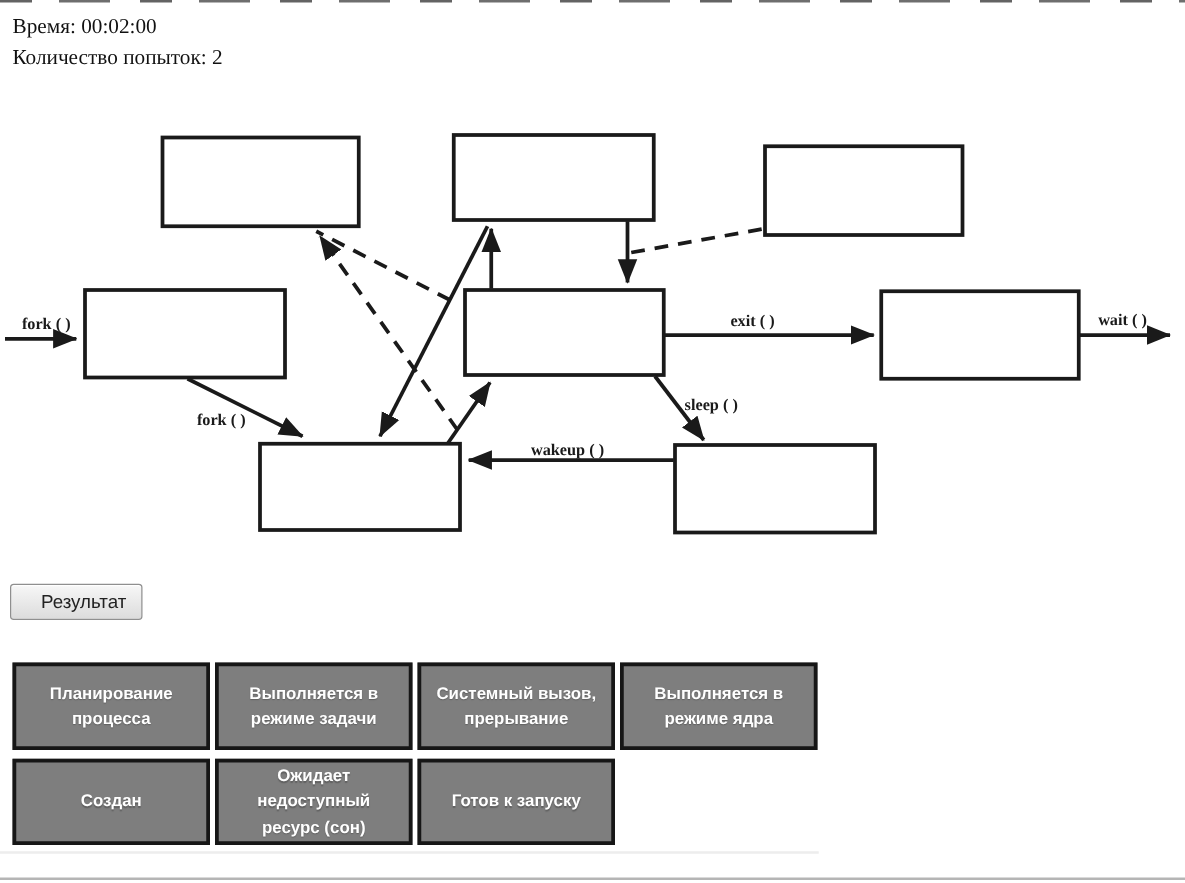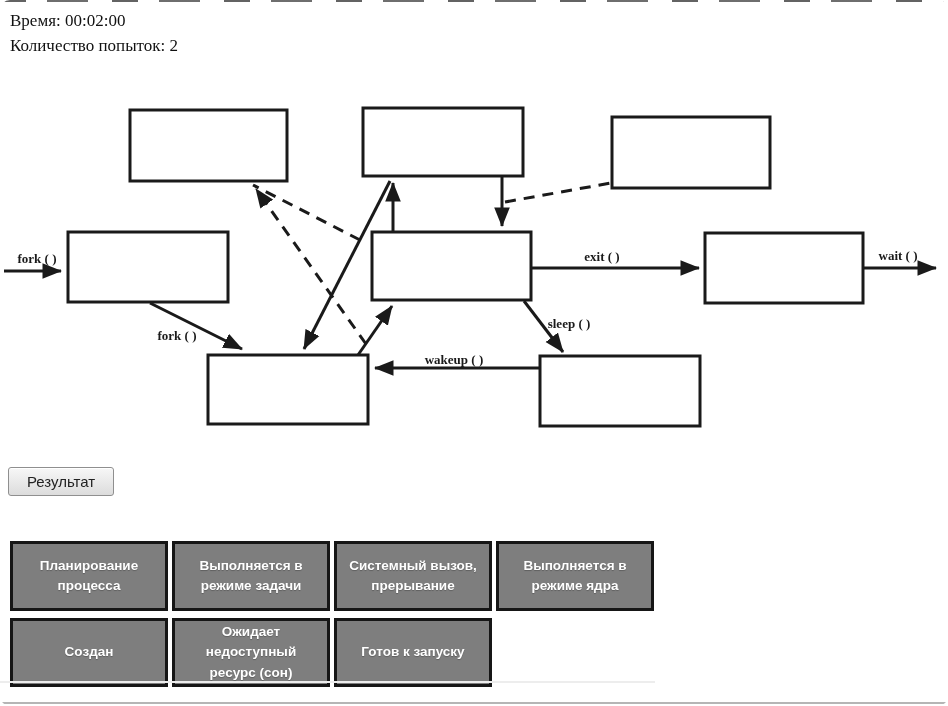--- a/index.html
+++ b/index.html
@@ -1,47 +1,46 @@
 <!DOCTYPE html>
 <html><head>
 <meta charset="utf-8">
 <style>
   html,body{margin:0;padding:0;background:#fff;}
   .screen{
     position:relative;width:948px;height:706px;background:#ffffff;
-    overflow:hidden;font-family:"Liberation Sans",sans-serif;border-radius:10px;
+    overflow:hidden;font-family:"Liberation Sans",sans-serif;
   }
   .top-artifact{
     position:absolute;top:0;left:0;width:948px;height:2px;
     background:repeating-linear-gradient(90deg,#3c3c3c 0 26px,transparent 26px 47px,#4a4a4a 47px 88px,transparent 88px 112px);
     opacity:.8;
   }
   .header{
     position:absolute;top:8px;left:10px;
     font-family:"Liberation Serif",serif;
     font-size:17px;line-height:25px;color:#111;
   }
   .diagram-svg{position:absolute;top:0;left:0;}
   .result-btn{
     position:absolute;top:467px;left:8px;
     min-width:106px;height:29px;
     background:linear-gradient(#f7f7f7,#dcdcdc);
     border:1px solid #8f8f8f;border-radius:3px;
     box-shadow:inset 0 1px 0 #ffffff;
     font-family:"Liberation Sans",sans-serif;
-    font-size:15px;color:#222;text-align:center;
+    font-size:15px;color:#222;text-align:right;
     padding:0 12px;cursor:pointer;
   }
   .blocks{
     position:absolute;top:530px;left:10px;
     display:grid;
     grid-template-columns:158px 158px 158px 158px;
     grid-template-rows:70px 69px;
     gap:7px 4px;
-    margin-top:11px;
   }
   .block{
     background:#7e7e7e;
     border:3px solid #161616;
     color:#fff;
     font-weight:bold;font-size:13.5px;line-height:1.5;
     display:flex;align-items:center;justify-content:center;
     text-align:center;white-space:pre-line;
     box-sizing:border-box;
     cursor:move;

